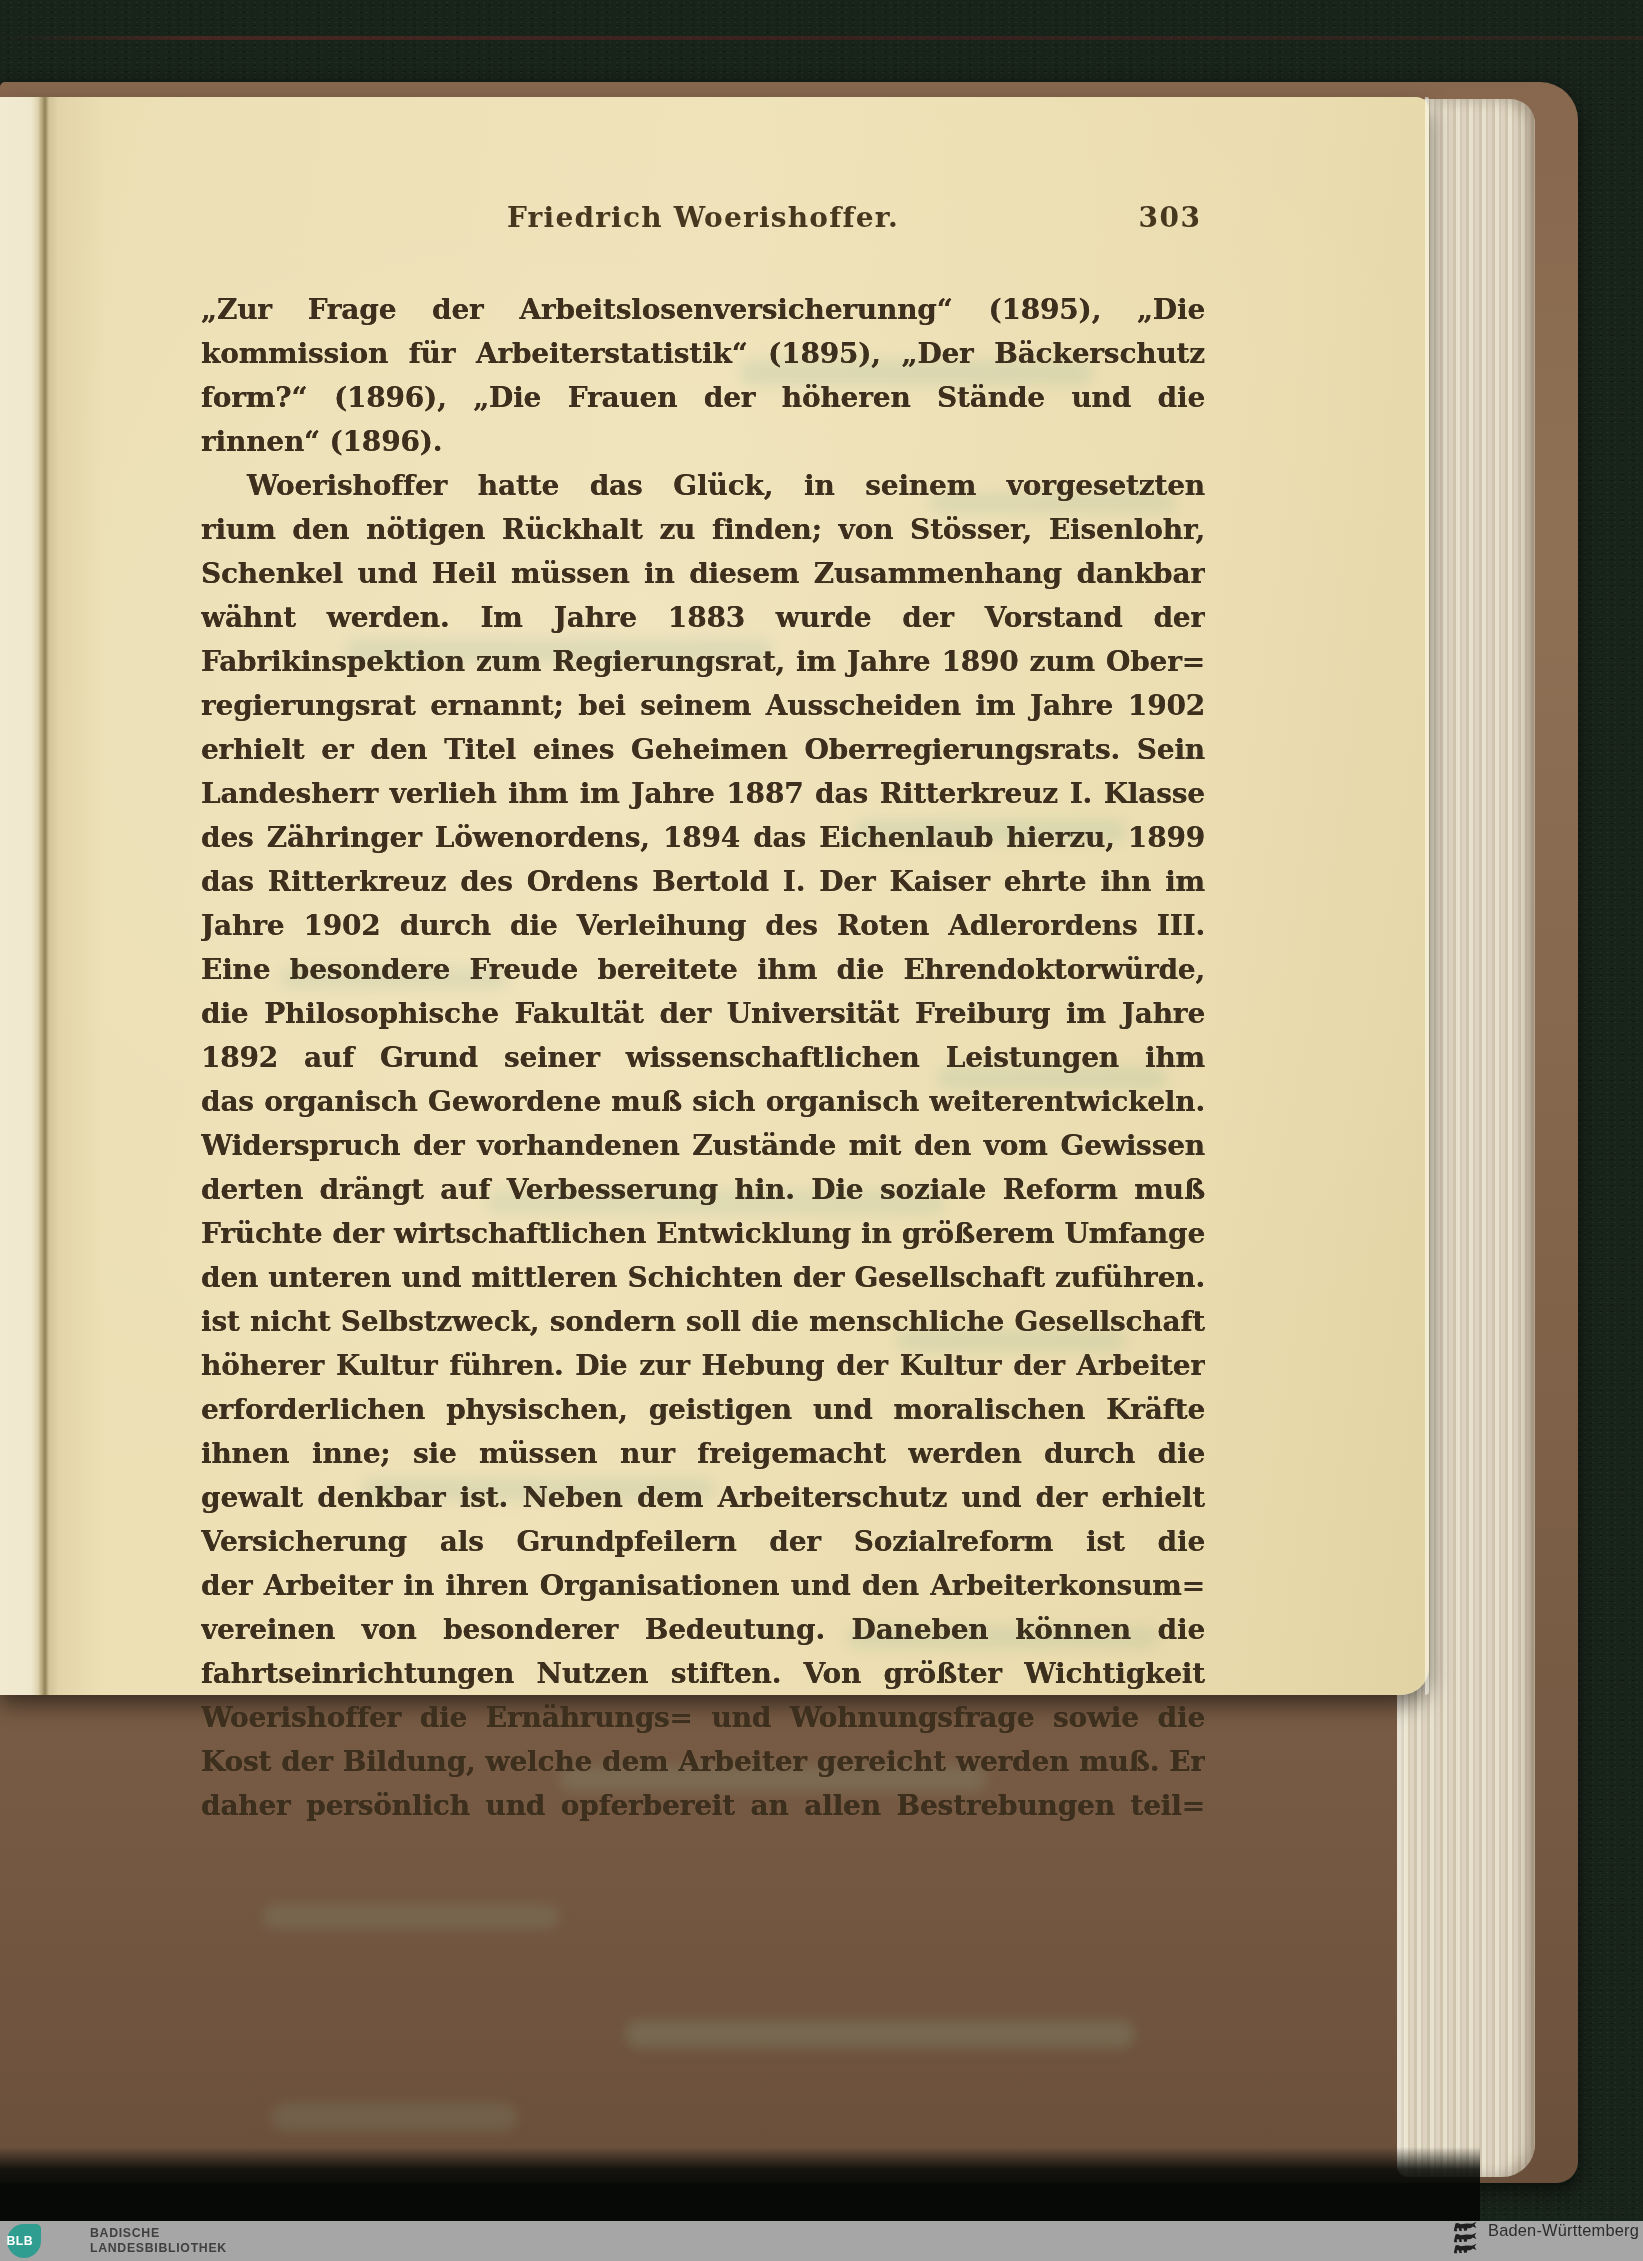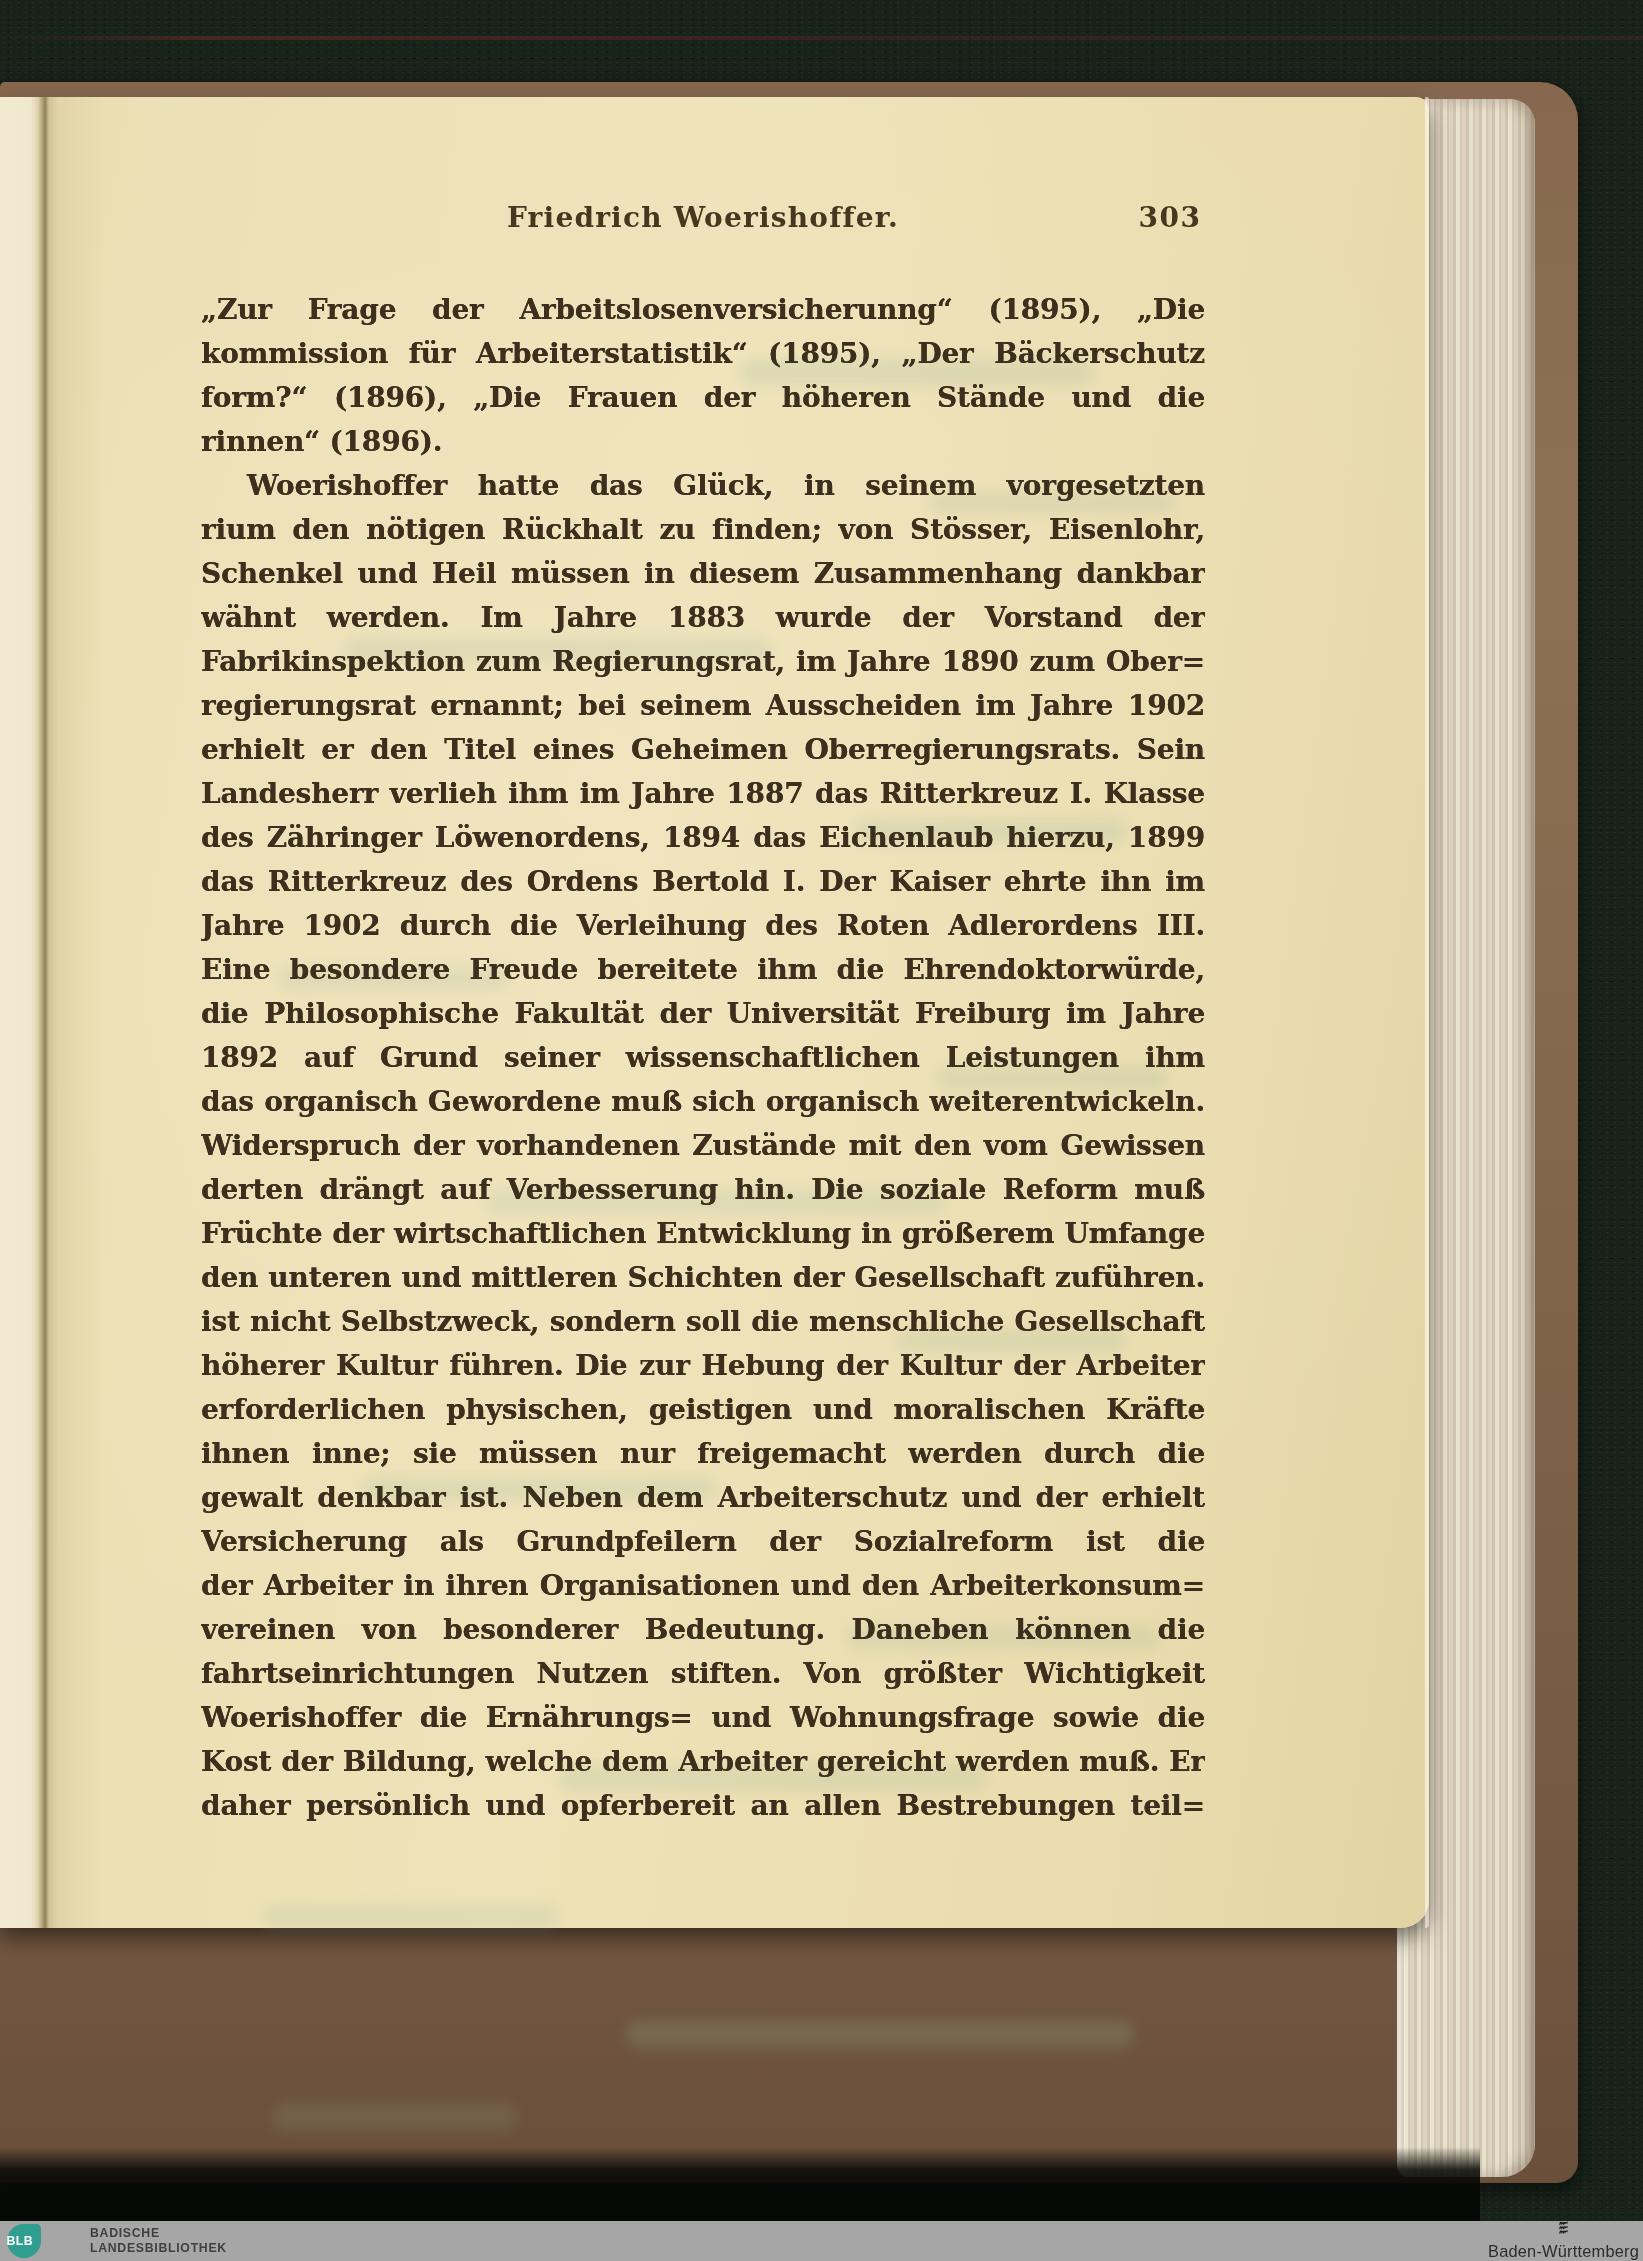--- a/index.html
+++ b/index.html
@@ -16,21 +16,21 @@
   .cover{position:absolute;left:0;top:82px;width:1578px;height:2101px;
     border-radius:5px 38px 21.4px 0;
     background:linear-gradient(180deg,#87684e 0%,#8e7155 22%,#82644a 55%,#745842 85%,#6a4f3b 100%);
     box-shadow:0 6.6px 18px rgba(0,0,0,.6);}
   .page-stack{position:absolute;left:1397px;top:99px;width:138px;height:2078px;
     border-radius:8.2px 25px 33px 11.5px;
     background:
       repeating-linear-gradient(90deg,#ddd3c0 0 4.1px,#cfc4ae 4.1px 6.6px,#e8e1cd 6.6px 10.7px,#d3c8b3 10.7px 13px),
       linear-gradient(90deg,rgba(255,255,248,.5),rgba(120,100,70,.25));
     box-shadow:inset -8.2px 0 13px rgba(80,60,40,.4), inset 6.6px 0 10px rgba(255,255,250,.5);}
-  .page{position:absolute;left:0;top:97px;width:1429px;height:1831px;
+  .page{position:absolute;left:0;top:97px;width:1429px;height:1598px;
     border-radius:0 13px 28px 0;
     background:
       radial-gradient(130% 90% at 38% 38%, rgba(255,255,255,.10), rgba(0,0,0,0) 62%),
       linear-gradient(98deg,#e7d9ac 0%,#ecdfb4 10%,#efe2b8 45%,#eadcae 80%,#e2d3a4 100%);
     box-shadow:0 10px 21.4px rgba(0,0,0,.5);}
   .page::after{content:"";position:absolute;right:0;top:0;width:4.1px;height:100%;
     border-radius:0 13px 28px 0;background:rgba(255,255,246,.55);}
   .gutter{position:absolute;left:0;top:0;width:107px;height:100%;
     background:linear-gradient(90deg,
       #f1ead1 0px,#f0e8ce 31px,#ddd2ae 38px,#a99a6f 43px,#8f8057 45px,
@@ -48,21 +48,21 @@
   .line.indent{text-indent:46px;}
   .bottom-shadow{position:absolute;left:0;top:2147px;width:1480px;height:74px;
     background:linear-gradient(180deg,rgba(10,12,8,0) 0%,rgba(8,10,7,.85) 30%,#070906 60%);}
   .footer{position:absolute;left:0;top:2221px;width:1644px;height:40px;background:#a6a6a6;
     font-family:"Liberation Sans", sans-serif;}
   .blb-badge{position:absolute;left:6.6px;top:3.3px;width:34px;height:34px;background:#2f9d90;
     border-radius:50% 14% 50% 50%;display:flex;align-items:center;justify-content:flex-start;
     color:#fff;font-size:12.3px;font-weight:700;letter-spacing:0.4px;}
   .blb-name{position:absolute;left:51px;top:5px;color:#404040;font-size:12.3px;font-weight:700;
     line-height:15px;letter-spacing:0.7px;margin-left:39px;}
-  .bw-group{position:absolute;right:5px;top:0;height:40px;display:flex;align-items:center;gap:8px;flex-direction:column;}
+  .bw-group{position:absolute;right:5px;top:0;height:40px;display:flex;align-items:flex-start;gap:8px;}
   .bw-crest{display:block;}
   .bw-name{color:#2d2d2d;font-size:16.4px;letter-spacing:0.2px;}
 </style>
 </head>
 <body>
 
 <div class="scene">
   <div class="red-line"></div>
   <div class="cover"></div>
   <div class="page-stack"></div>

